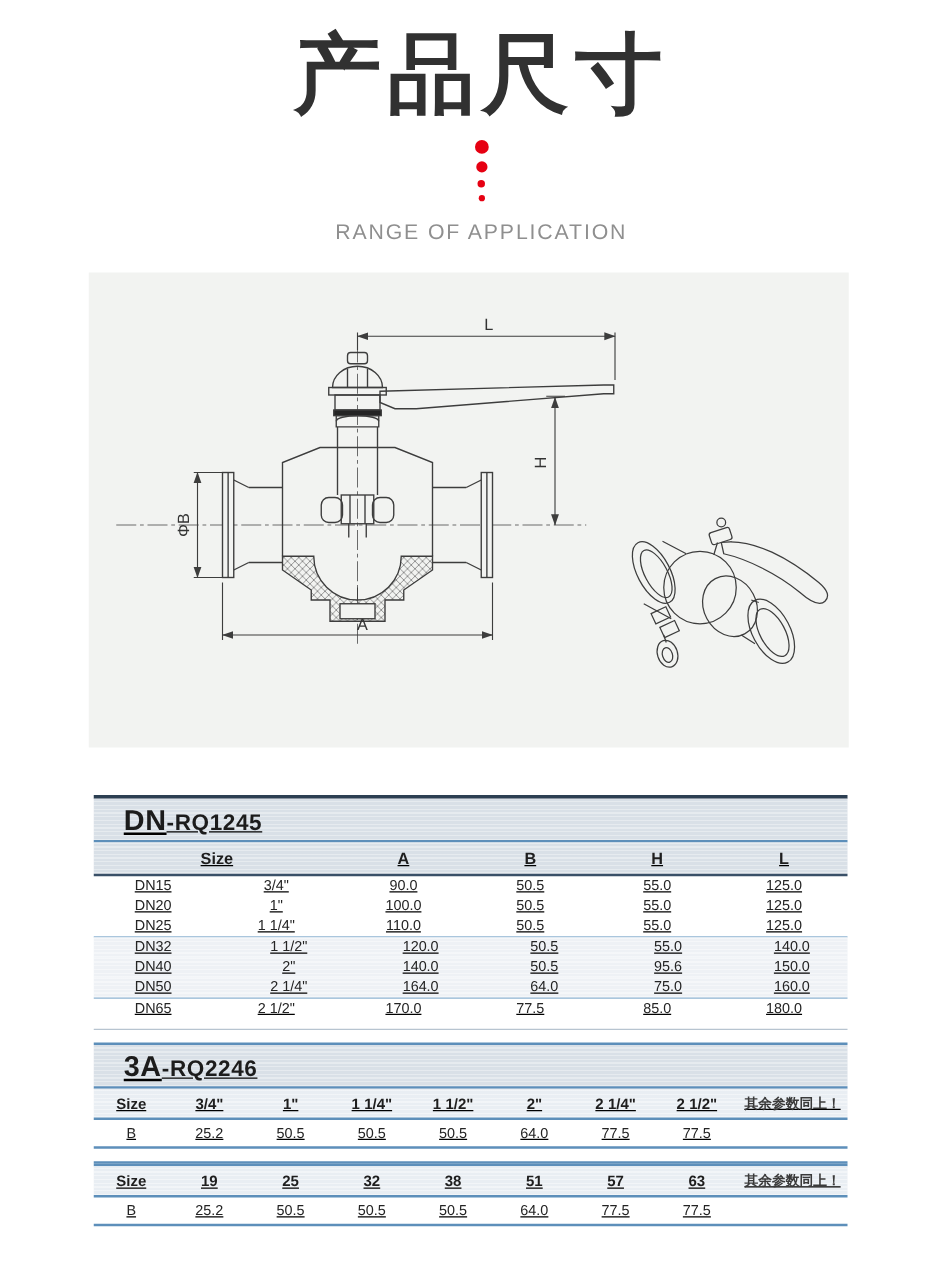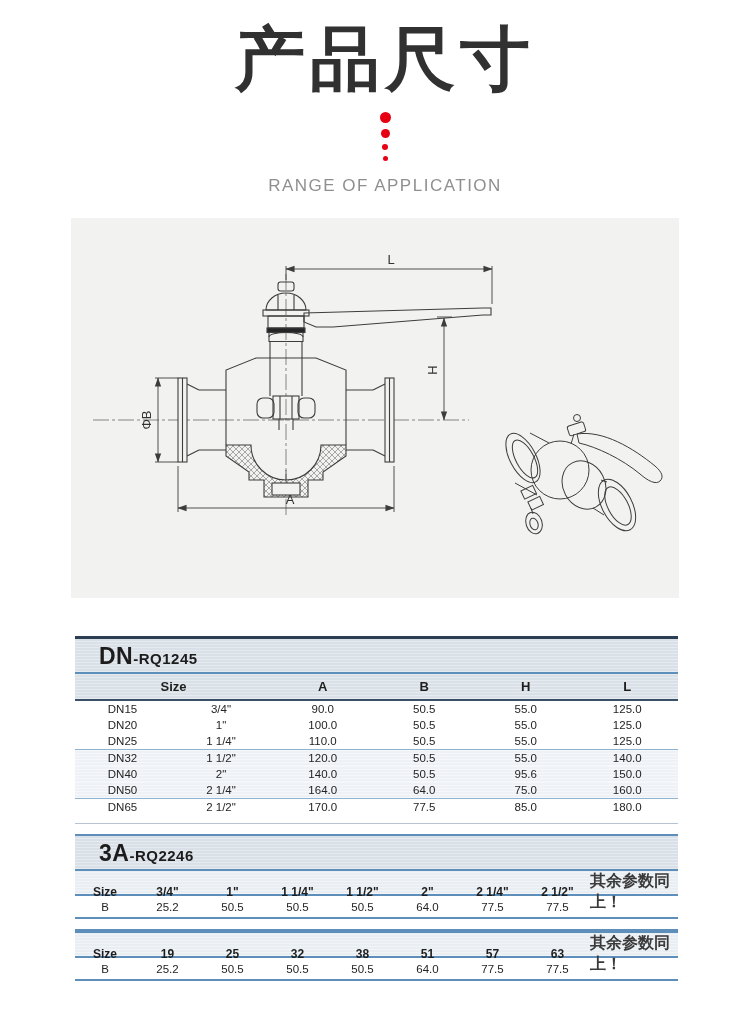--- a/index.html
+++ b/index.html
@@ -20,52 +20,53 @@
   .dots .d2{width:9px;height:9px;}
   .dots .d3{width:6px;height:6px;}
   .dots .d4{width:5px;height:5px;}
   .subtitle{margin-top:15px;font-size:17px;color:#8f8f8f;letter-spacing:1.5px;}
   
   .panel{
     width:608px;height:380px;margin:22px auto 0;
     background:#f2f3f1;position:relative;
   }
   
-  .tables{width:603px;margin:38px 0 0 75px;}
+  .tables{width:603px;margin:38px 0 0 75px;text-decoration:underline;}
   .ln-dark{height:3px;background:#2c3f52;}
   .ln-navy{height:2px;background:#3a5068;}
   .ln-blue{height:2px;background:#5d8fba;}
   .ln-sky{height:1px;background:#8fb4d2;}
   .ln-faint{height:1px;background:#b7c4d0;margin:8px 0 10px;}
   .band{
     background:#d9e0e7;
     background-image:repeating-linear-gradient(0deg,rgba(255,255,255,.35) 0 1px,rgba(0,0,0,0) 1px 3px);
   }
   .titleband{display:flex;align-items:baseline;padding:4px 0 4px 24px;height:25px;}
   .t-main{font-size:23px;font-weight:900;color:#1c1c1c;letter-spacing:.5px;}
-  .t-suffix{font-size:15px;font-weight:bold;color:#1c1c1c;letter-spacing:.5px;}
+  .t-suffix{font-size:18px;font-weight:bold;color:#1c1c1c;letter-spacing:.5px;}
   
   .g6{display:grid;grid-template-columns:95px 102px 1fr 1fr 1fr 1fr;}
   .hdr1{height:25px;}
   .hdr1 .hc{display:flex;align-items:center;justify-content:center;
     font-size:13px;font-weight:bold;color:#1e1e1e;}
   .hc.size{grid-column:1 / 3;}
   .row1{height:16px;}
   .row1 .c{display:flex;align-items:center;justify-content:center;
     font-size:11.5px;color:#242424;}
   .grp-tint{
     background:#eef1f5;
     background-image:repeating-linear-gradient(0deg,rgba(255,255,255,.4) 0 1px,rgba(0,0,0,0) 1px 3px);
+    gap:10px;
   }
   
   .g9{display:grid;grid-template-columns:60px repeat(7,1fr) 88px;}
   .sizerow{height:23px;}
   .sizerow .c{display:flex;align-items:center;justify-content:center;
     font-size:12px;font-weight:bold;color:#1e1e1e;}
-  .sizerow .note{font-size:16px;font-weight:bold;color:#3a3a3a;letter-spacing:0;}
+  .sizerow .note{font-size:11px;font-weight:bold;color:#3a3a3a;letter-spacing:0;}
   .tint{
     background:#e9eef3;
     background-image:repeating-linear-gradient(0deg,rgba(255,255,255,.4) 0 1px,rgba(0,0,0,0) 1px 3px);
   }
   .brow{height:21px;}
   .brow .c{display:flex;align-items:center;justify-content:center;
     font-size:11.5px;color:#242424;}
   .gap10{height:10px;}
   svg text{font-family:"Liberation Sans","DejaVu Sans",sans-serif;}
 </style>

